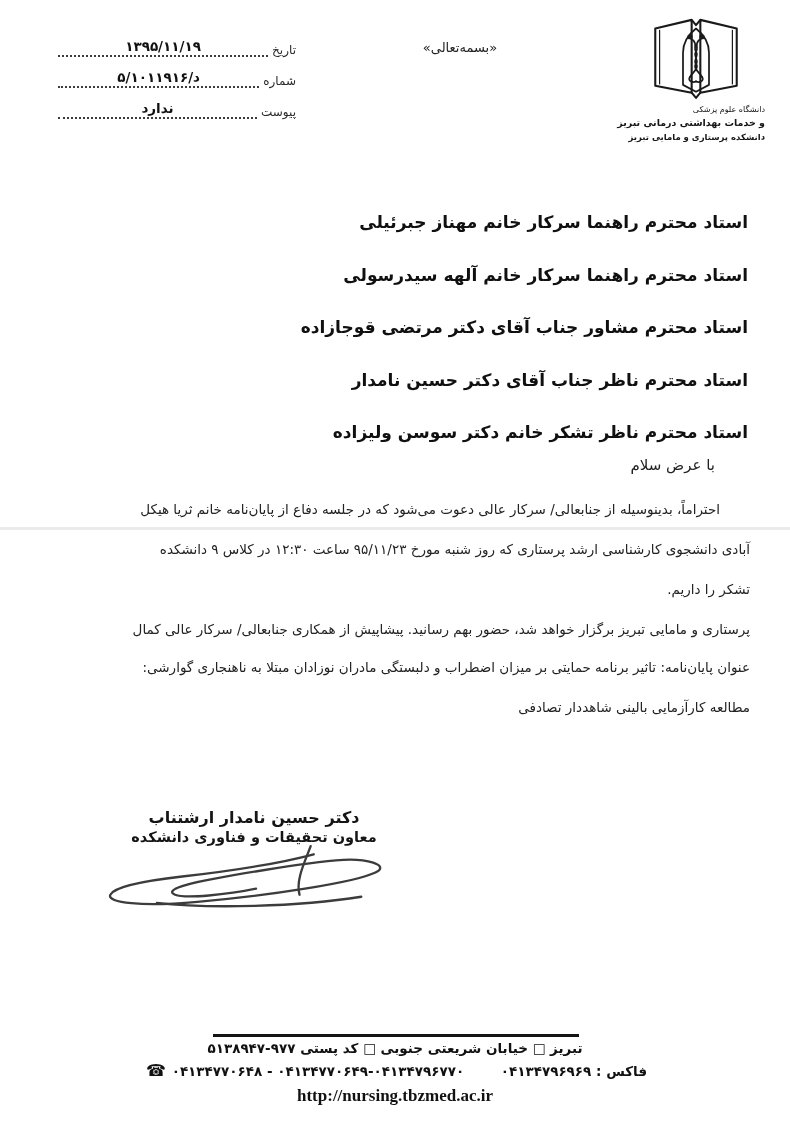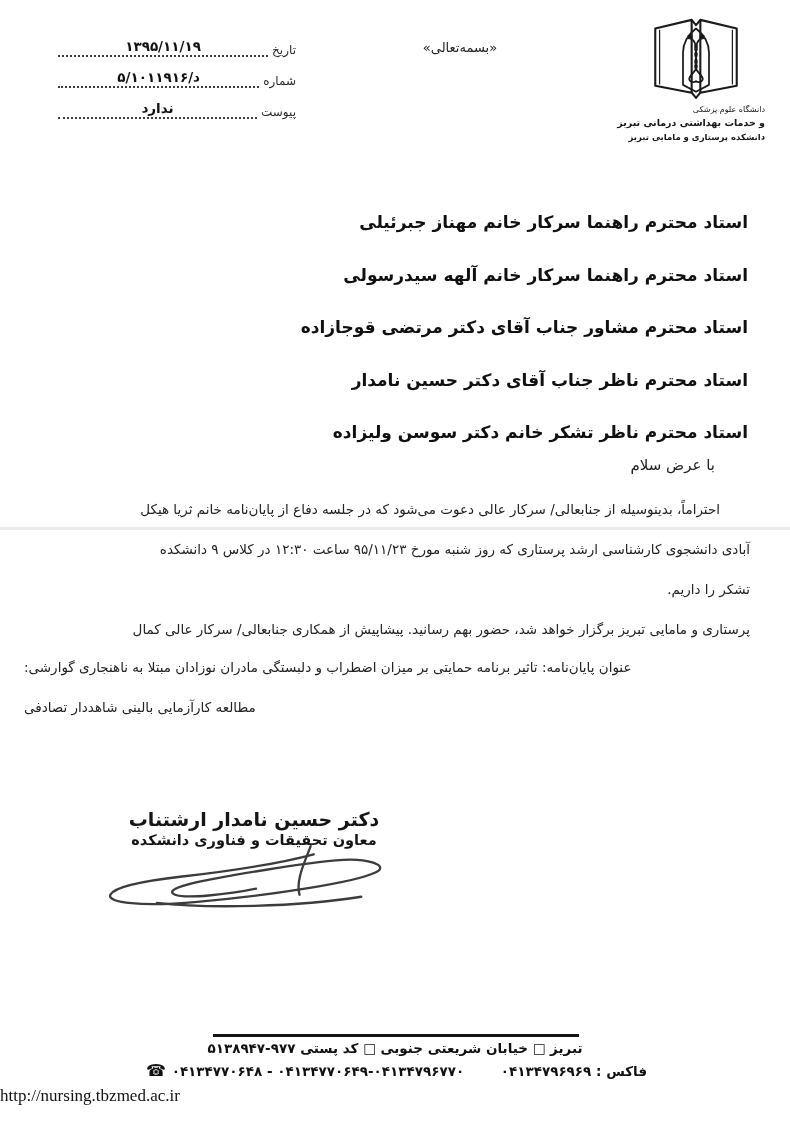--- a/index.html
+++ b/index.html
@@ -33,41 +33,41 @@
   
   .recipients{position:absolute;right:42px;top:196px;direction:rtl;text-align:right;}
   .recipient-line{font-size:17px;font-weight:bold;line-height:52.5px;white-space:nowrap;color:#101010;}
   
   .salutation{position:absolute;right:75px;top:456px;direction:rtl;font-size:15px;color:#222;}
   
   .scan-fold{position:absolute;left:0;right:0;top:527px;height:3px;background:#ebebeb;}
   .body-block{position:absolute;right:40px;left:36px;top:489px;direction:rtl;text-align:right;}
   .body-line{font-size:13.5px;line-height:40px;white-space:nowrap;color:#222;}
   .body-line.first{padding-right:30px;}
-  .thesis-block{position:absolute;right:40px;left:24px;top:647px;direction:rtl;text-align:left;}
+  .thesis-block{position:absolute;right:40px;left:36px;top:647px;direction:rtl;text-align:right;}
   .thesis-line{font-size:13.5px;line-height:40px;white-space:nowrap;color:#222;}
   
   .signature-block{position:absolute;left:108px;top:808px;width:292px;text-align:center;direction:rtl;}
-  .signer-name{font-size:19px;font-weight:bold;color:#151515;white-space:nowrap;}
+  .signer-name{font-size:16px;font-weight:bold;color:#151515;white-space:nowrap;}
   .signer-title{font-size:14.5px;font-weight:bold;color:#151515;margin-top:2px;white-space:nowrap;}
   .signature-scrawl{position:absolute;left:-12px;top:24px;width:314px;height:86px;}
   .signature-scrawl path{stroke:#3c3c3c;stroke-width:2.3;fill:none;stroke-linecap:round;}
   
   .footer-rule{position:absolute;left:213px;top:1034px;width:366px;height:3px;background:#141414;}
   .footer-address{position:absolute;left:0;right:0;top:1040px;text-align:center;direction:rtl;
     font-size:13.5px;font-weight:bold;color:#111;}
   .footer-address .postal{direction:ltr;unicode-bidi:embed;}
   .footer-contacts{position:absolute;left:146px;right:143px;top:1061px;display:flex;
     justify-content:space-between;align-items:center;direction:ltr;
     font-size:13.5px;font-weight:bold;color:#111;}
   .phone-group{direction:ltr;unicode-bidi:embed;white-space:nowrap;}
   .phone-glyph{font-size:16px;margin-right:1px;}
   .fax-group{direction:ltr;unicode-bidi:embed;white-space:nowrap;}
-  .footer-website{position:absolute;left:0;right:0;top:1086px;direction:ltr;
-    font-family:"Liberation Serif",serif;font-weight:normal;font-size:17px;color:#111;}
+  .footer-website{position:absolute;left:0;right:0;top:1086px;text-align:center;direction:ltr;
+    font-family:"Liberation Serif",serif;font-weight:bold;font-size:17px;color:#111;}
 </style>
 </head>
 <body>
 
 <div class="page">
 
   <div class="header-fields">
     <div class="field-row">
       <span class="field-label">تاریخ</span>
       <span class="field-dots">

